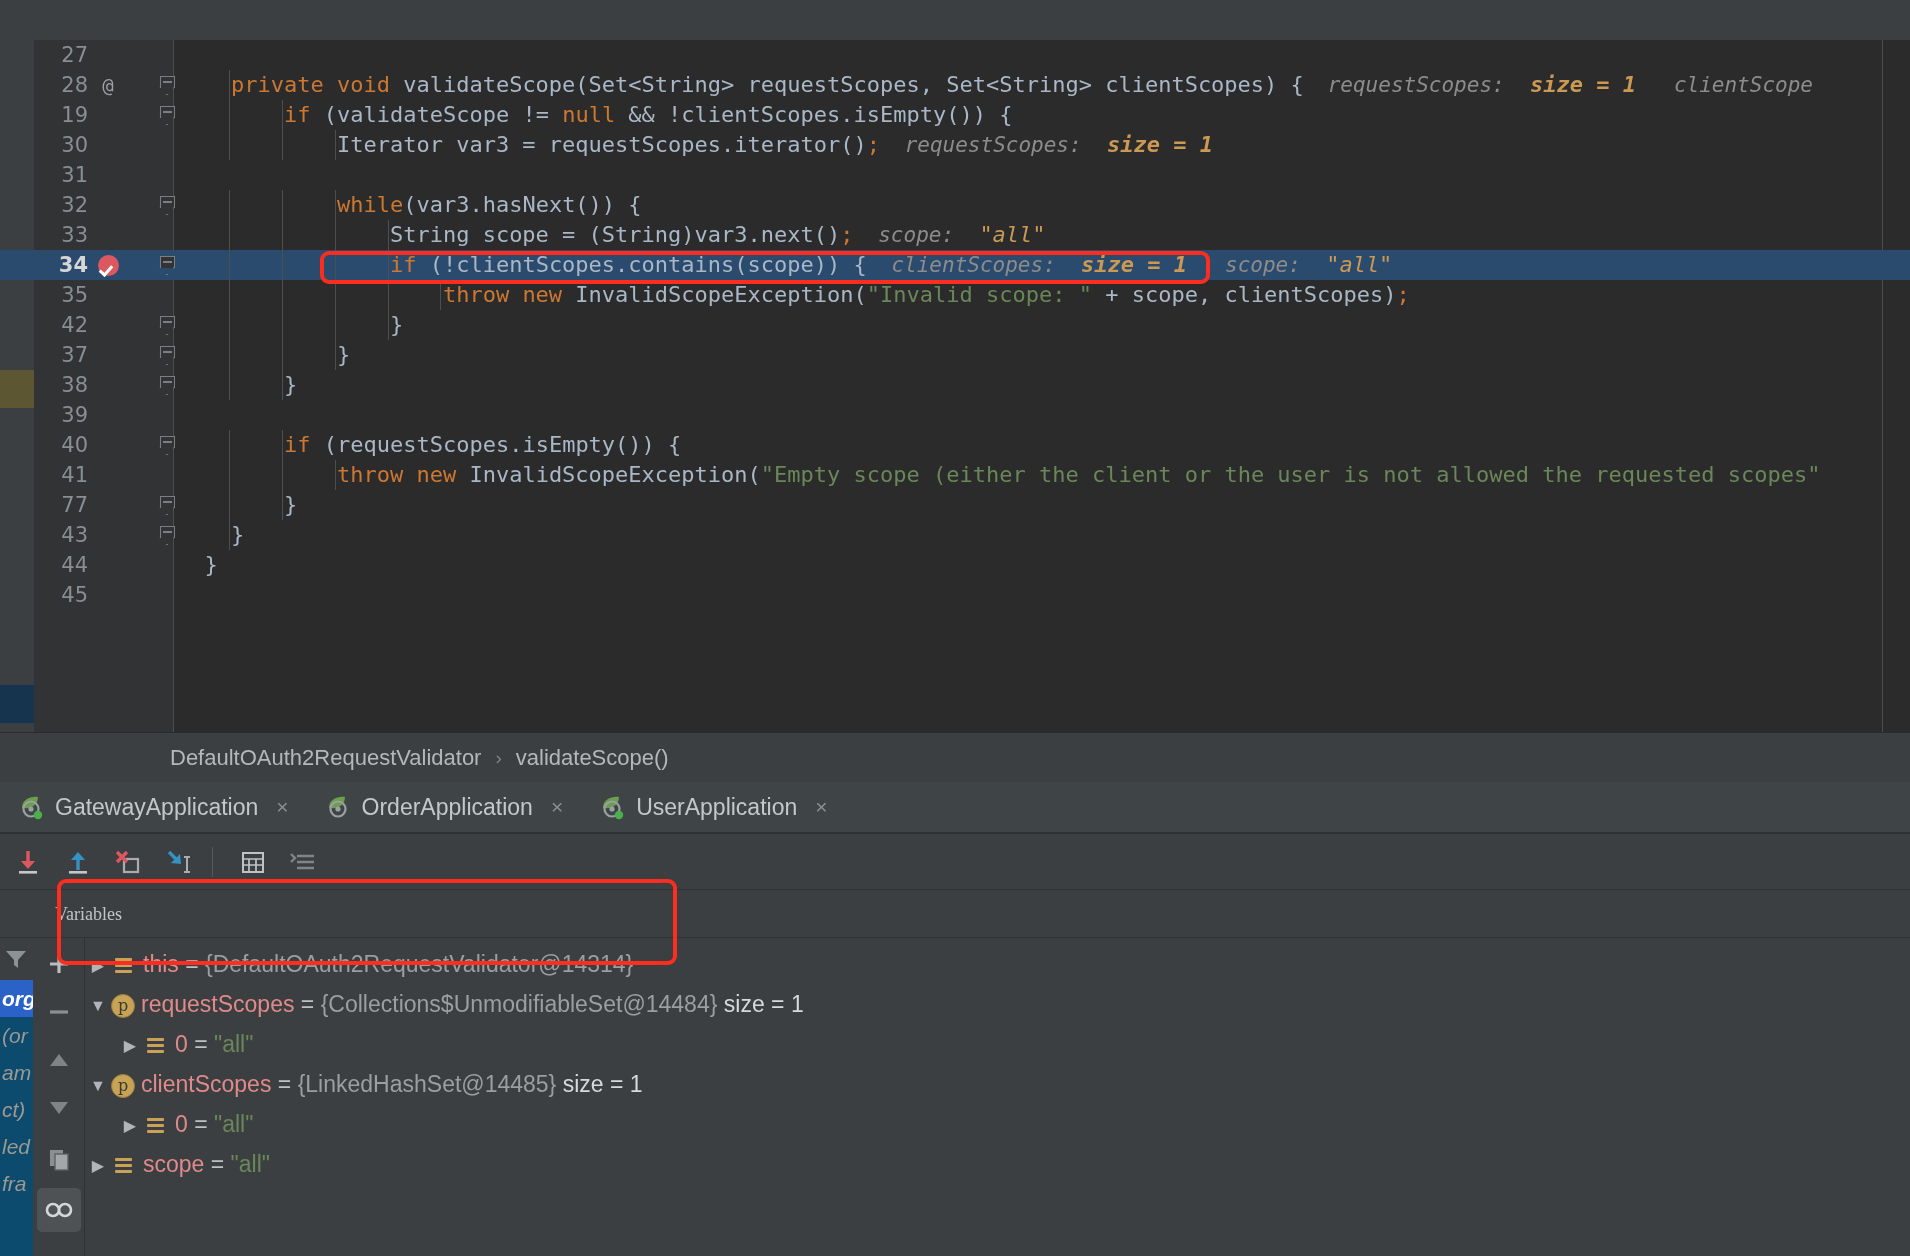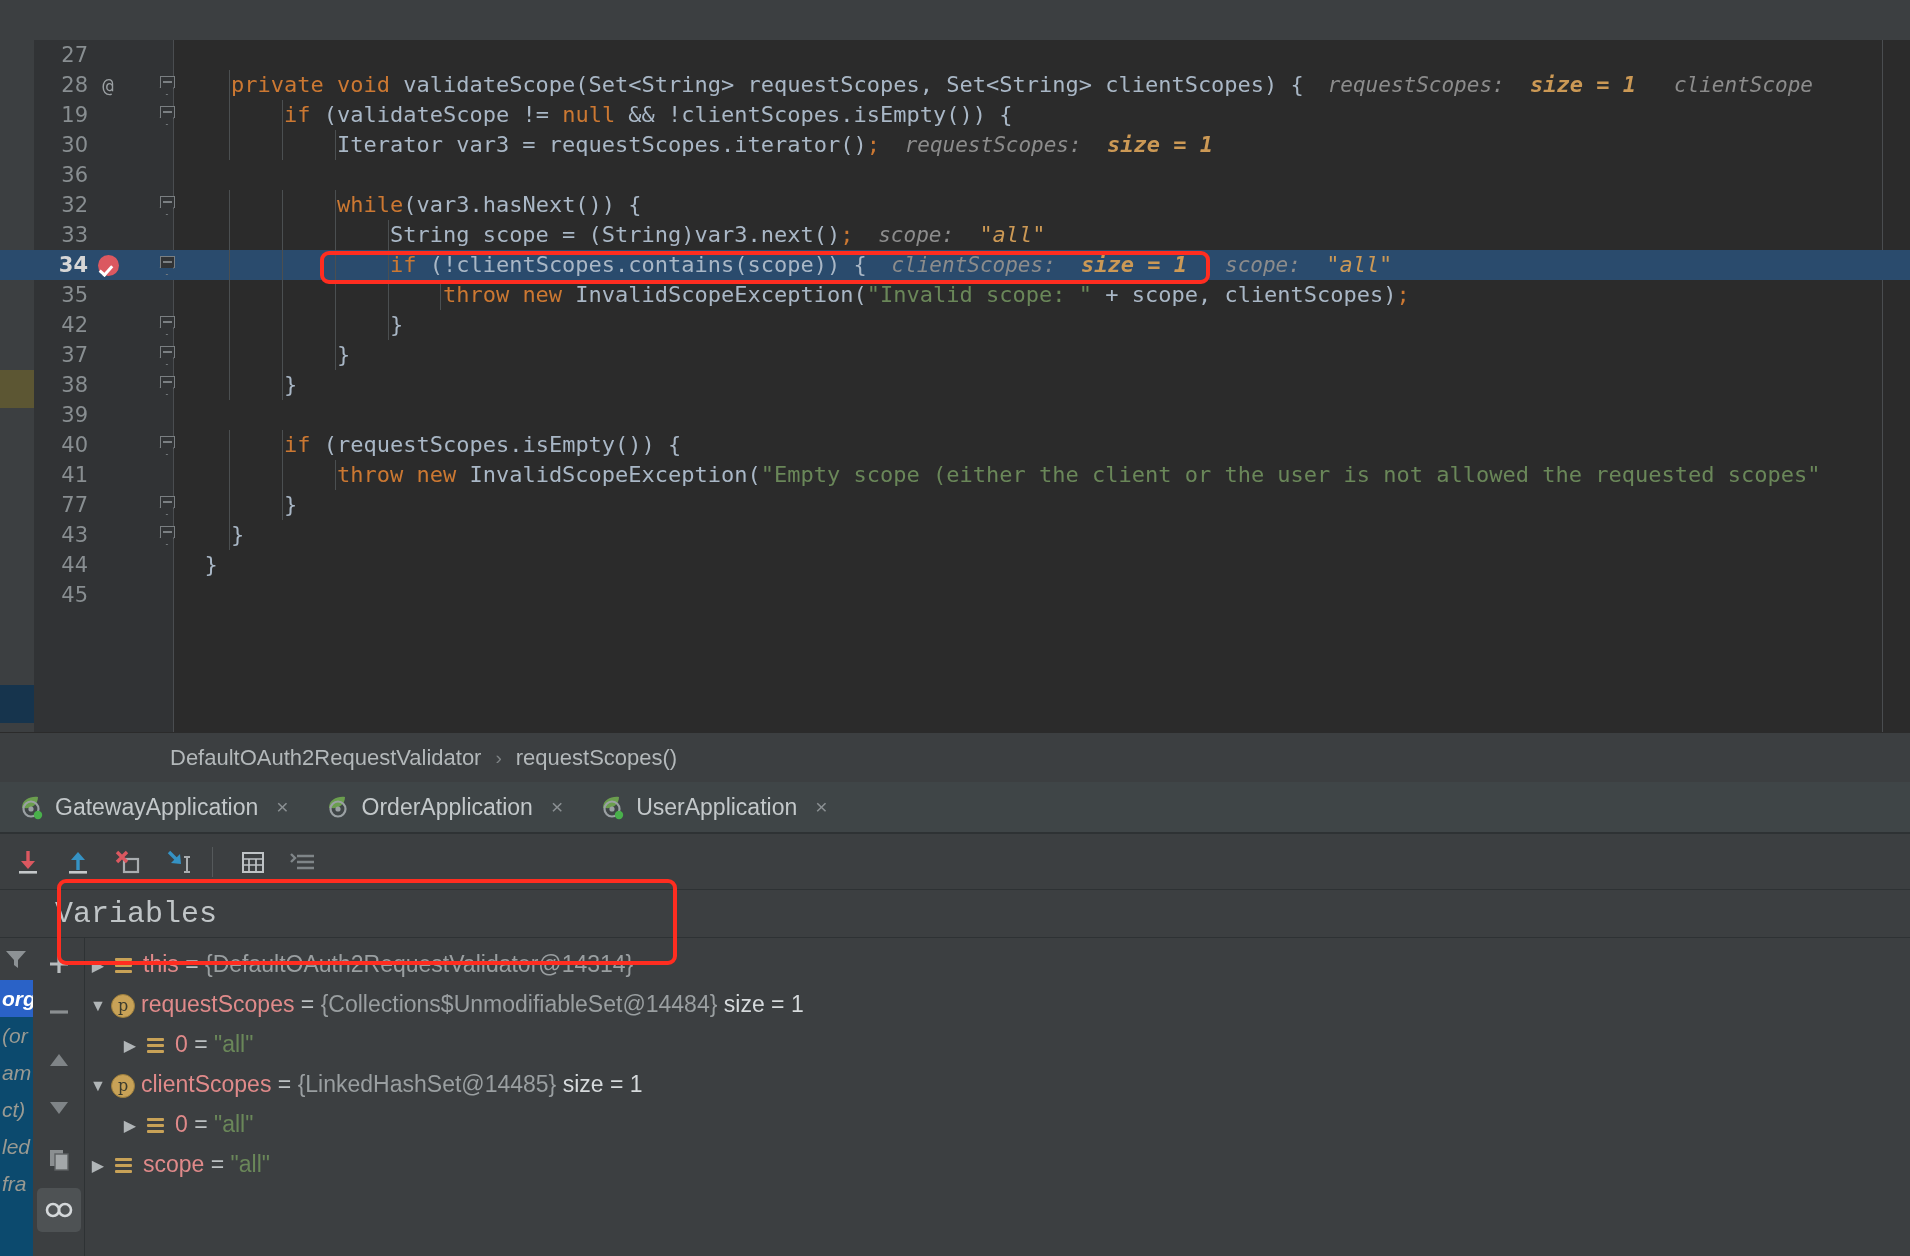--- a/index.html
+++ b/index.html
@@ -168,22 +168,22 @@
   .varpanel {
     position: absolute; left: 0; top: 850px; width: 1910px; height: 406px;
     background: #3c3f41;
   }
   .var-tabbar {
     position: absolute; left: 0; top: 0; width: 1910px; height: 48px;
     background: #3c3f41; border-bottom: 1px solid #2e3234;
   }
   .var-tab {
     position: absolute; left: 55px; top: 0; height: 48px; line-height: 48px;
-    font-family: Liberation Mono, monospace;
-    font-size: 30px; color: #c0c5c7;
+    font-family: Liberation Serif, serif;
+    font-size: 18px; color: #c0c5c7;
   }
   .frames-strip {
     position: absolute; left: 0; top: 48px; width: 33px; height: 358px;
     background: #0c4a6e; overflow: hidden;
   }
   .frames-filter {
     position: absolute; left: 0; top: 0; width: 33px; height: 42px;
     background: #3c3f41;
   }
   .fr-row {
@@ -285,21 +285,21 @@
         <div class="guide" style="left: 281.76px; top: 60px; height: 30px;"></div>
         <div class="codetext" style="left: 178px; top: 60px; height: 30px; line-height: 30px;"><span class="punct">        </span><span class="kw">if </span><span class="cls">(validateScope != </span><span class="kw">null</span><span class="cls"> &amp;&amp; !clientScopes.isEmpty()) {</span></div>
         <div class="row" style="top: 90px; height: 30px;"></div>
         <div class="ln" style="top: 90px; height: 30px; line-height: 30px;">30</div>
         <div class="guide" style="left: 228.88px; top: 90px; height: 30px;"></div>
         <div class="guide" style="left: 281.76px; top: 90px; height: 30px;"></div>
         <div class="guide" style="left: 334.64px; top: 90px; height: 30px;"></div>
         <div class="codetext" style="left: 178px; top: 90px; height: 30px; line-height: 30px;"><span class="cls">            Iterator var3 = requestScopes.iterator()</span><span class="semi">;</span></div>
         <div class="codetext" style="left: 904.66px; top: 90px; height: 30px; line-height: 30px;"><span class="hint">requestScopes:  </span><span class="hintv">size = 1</span></div>
         <div class="row" style="top: 120px; height: 30px;"></div>
-        <div class="ln" style="top: 120px; height: 30px; line-height: 30px;">36</div>
+        <div class="ln" style="top: 120px; height: 30px; line-height: 30px;">31</div>
         <div class="row" style="top: 150px; height: 30px;"></div>
         <div class="ln" style="top: 150px; height: 30px; line-height: 30px;">32</div>
         <div class="fold" style="top: 156px;">
           <i></i>
           <em></em>
         </div>
         <div class="guide" style="left: 228.88px; top: 150px; height: 30px;"></div>
         <div class="guide" style="left: 281.76px; top: 150px; height: 30px;"></div>
         <div class="guide" style="left: 334.64px; top: 150px; height: 30px;"></div>
         <div class="codetext" style="left: 178px; top: 150px; height: 30px; line-height: 30px;"><span class="punct">            </span><span class="kw">while</span><span class="cls">(var3.hasNext()) {</span></div>
@@ -403,21 +403,21 @@
         <div class="ln" style="top: 540px; height: 30px; line-height: 30px;">45</div>
       </div>
 
     <div class="redbox" style="left:320px;top:211px;width:890px;height:33px;"></div>
   </div>
 
   <div class="breadcrumb-bar">
     <div class="bc-inner">
       <span class="bc-item">DefaultOAuth2RequestValidator</span>
       <span class="bc-sep">›</span>
-      <span class="bc-item">requestScopes()</span>
+      <span class="bc-item">validateScope()</span>
     </div>
   </div>
 
   <div class="runtabs" id="runtabs">
       <div class="runtab">
         <span class="leaf-icon"><svg width="26" height="26" viewBox="0 0 26 26">
             <path d="M4 14 C4 5 13 2 20 3 C20 11 13 15 6 14 Z" fill="#6b9e4e"></path>
             <circle cx="13" cy="15" r="7.5" fill="none" stroke="#9aa0a3" stroke-width="2.2"></circle>
             <circle cx="13" cy="15" r="2.6" fill="#9aa0a3"></circle>
             <circle cx="20" cy="21" r="4.2" fill="#49b04b"></circle>

